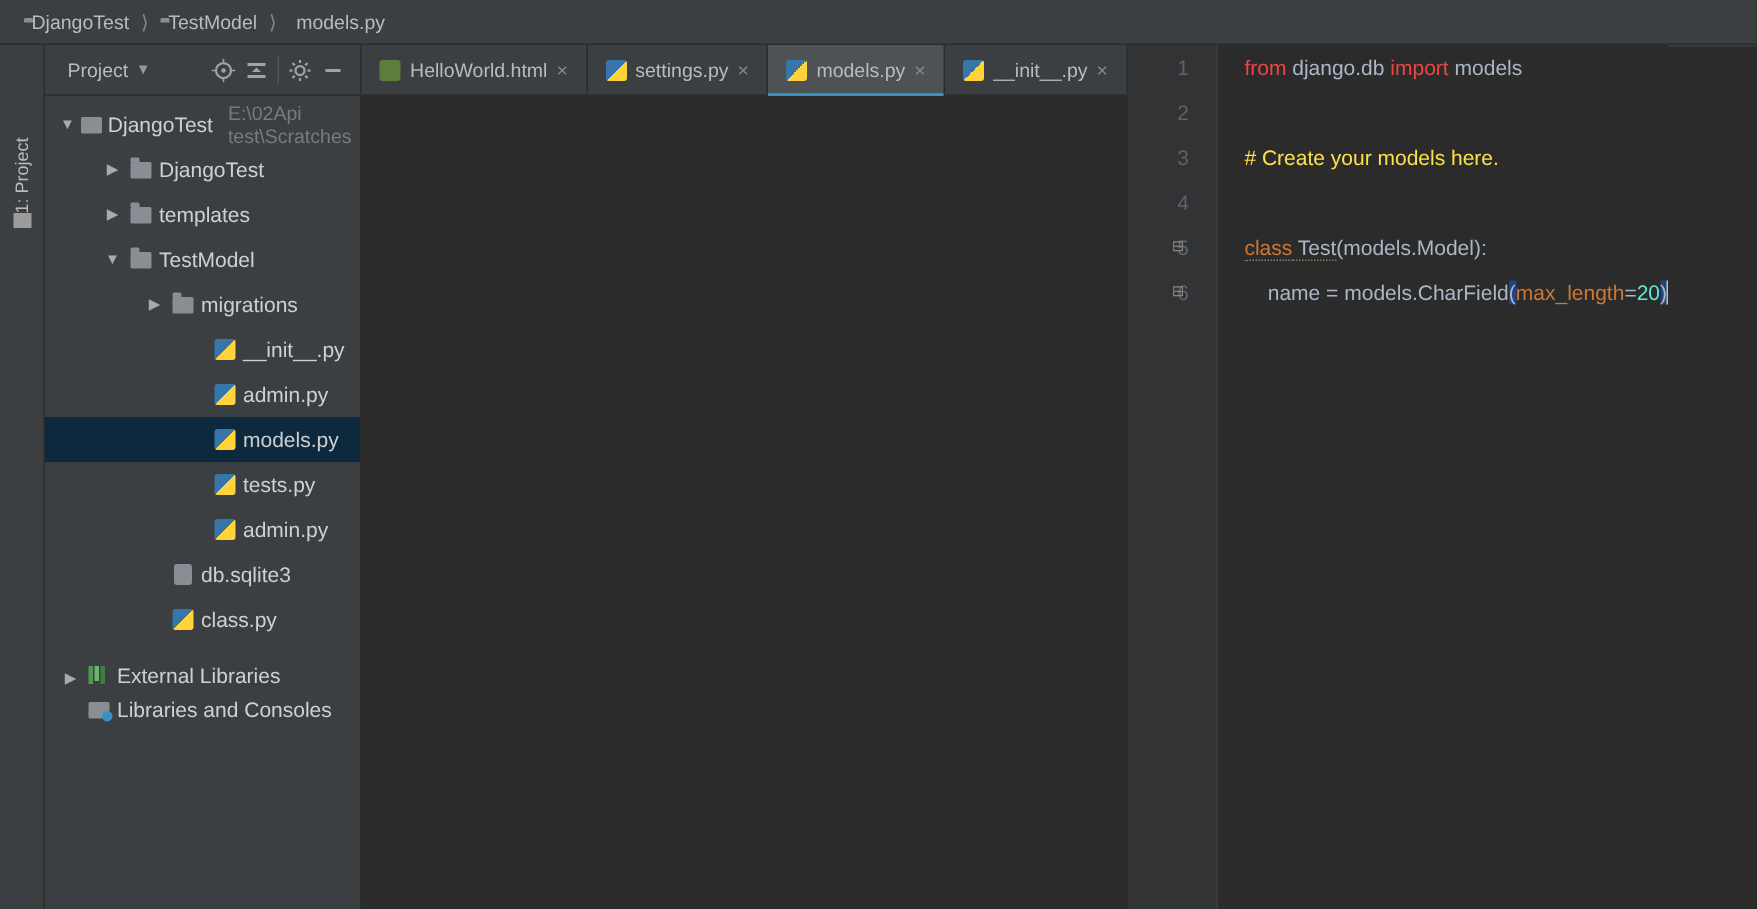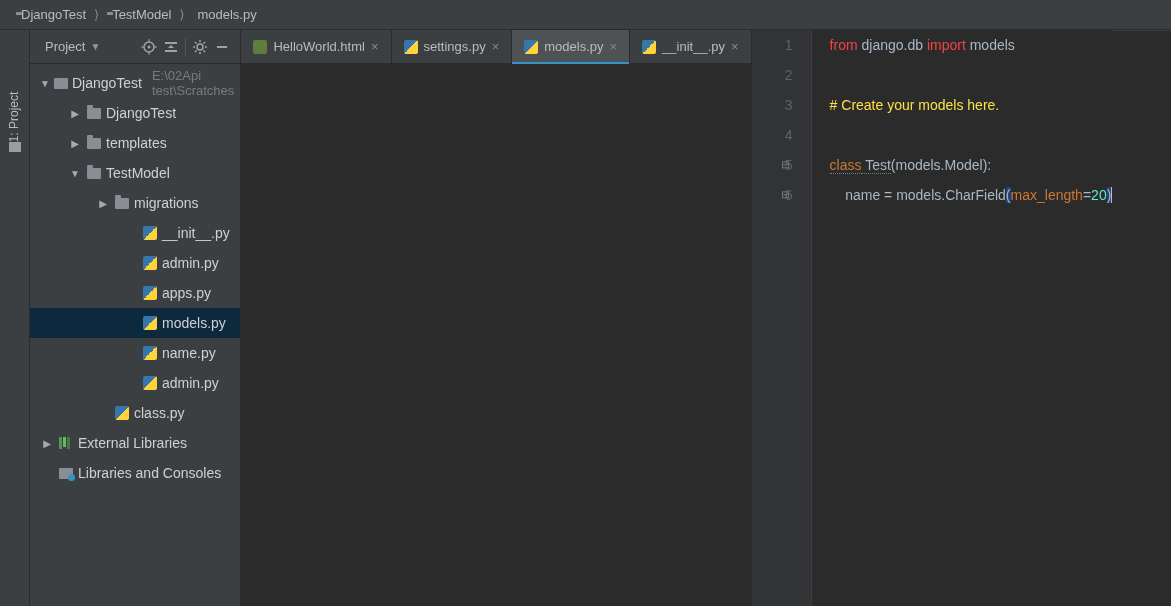--- a/index.html
+++ b/index.html
@@ -163,56 +163,56 @@
           </span>
           <span>__init__.py</span>
         </div>
         <div class="tree-row" style="padding-left: 94px;">
           <span class="arrow "></span>
           <span class="ico">
             <span class="ico-py"></span>
           </span>
           <span>admin.py</span>
         </div>
-        <div class="tree-row" style="padding-left: 94px;">
-          <span class="arrow "></span>
-          <span class="ico">
-            <span class="ico-py"></span>
-          </span>
-          <span>apps.py</span>
-        </div>
         <div class="tree-row selected" style="padding-left: 94px;">
           <span class="arrow "></span>
           <span class="ico">
             <span class="ico-py"></span>
           </span>
           <span>models.py</span>
         </div>
         <div class="tree-row" style="padding-left: 94px;">
           <span class="arrow "></span>
           <span class="ico">
             <span class="ico-py"></span>
           </span>
-          <span>name.py</span>
+          <span>tests.py</span>
         </div>
         <div class="tree-row" style="padding-left: 94px;">
           <span class="arrow "></span>
           <span class="ico">
             <span class="ico-py"></span>
           </span>
           <span>admin.py</span>
         </div>
         <div class="tree-row" style="padding-left: 66px;">
           <span class="arrow "></span>
           <span class="ico">
+            <span class="ico-db"></span>
+          </span>
+          <span>db.sqlite3</span>
+        </div>
+        <div class="tree-row" style="padding-left: 66px;">
+          <span class="arrow "></span>
+          <span class="ico">
             <span class="ico-py"></span>
           </span>
           <span>class.py</span>
         </div>
-        <div class="tree-row" style="padding-left: 10px;">
+        <div class="tree-row" style="padding-left: 10px; align-items: flex-end;">
           <span class="arrow right"></span>
           <span class="ico">
             <span class="ico-lib">
               <span></span>
               <span></span>
               <span></span>
             </span>
           </span>
           <span>External Libraries</span>
         </div>

